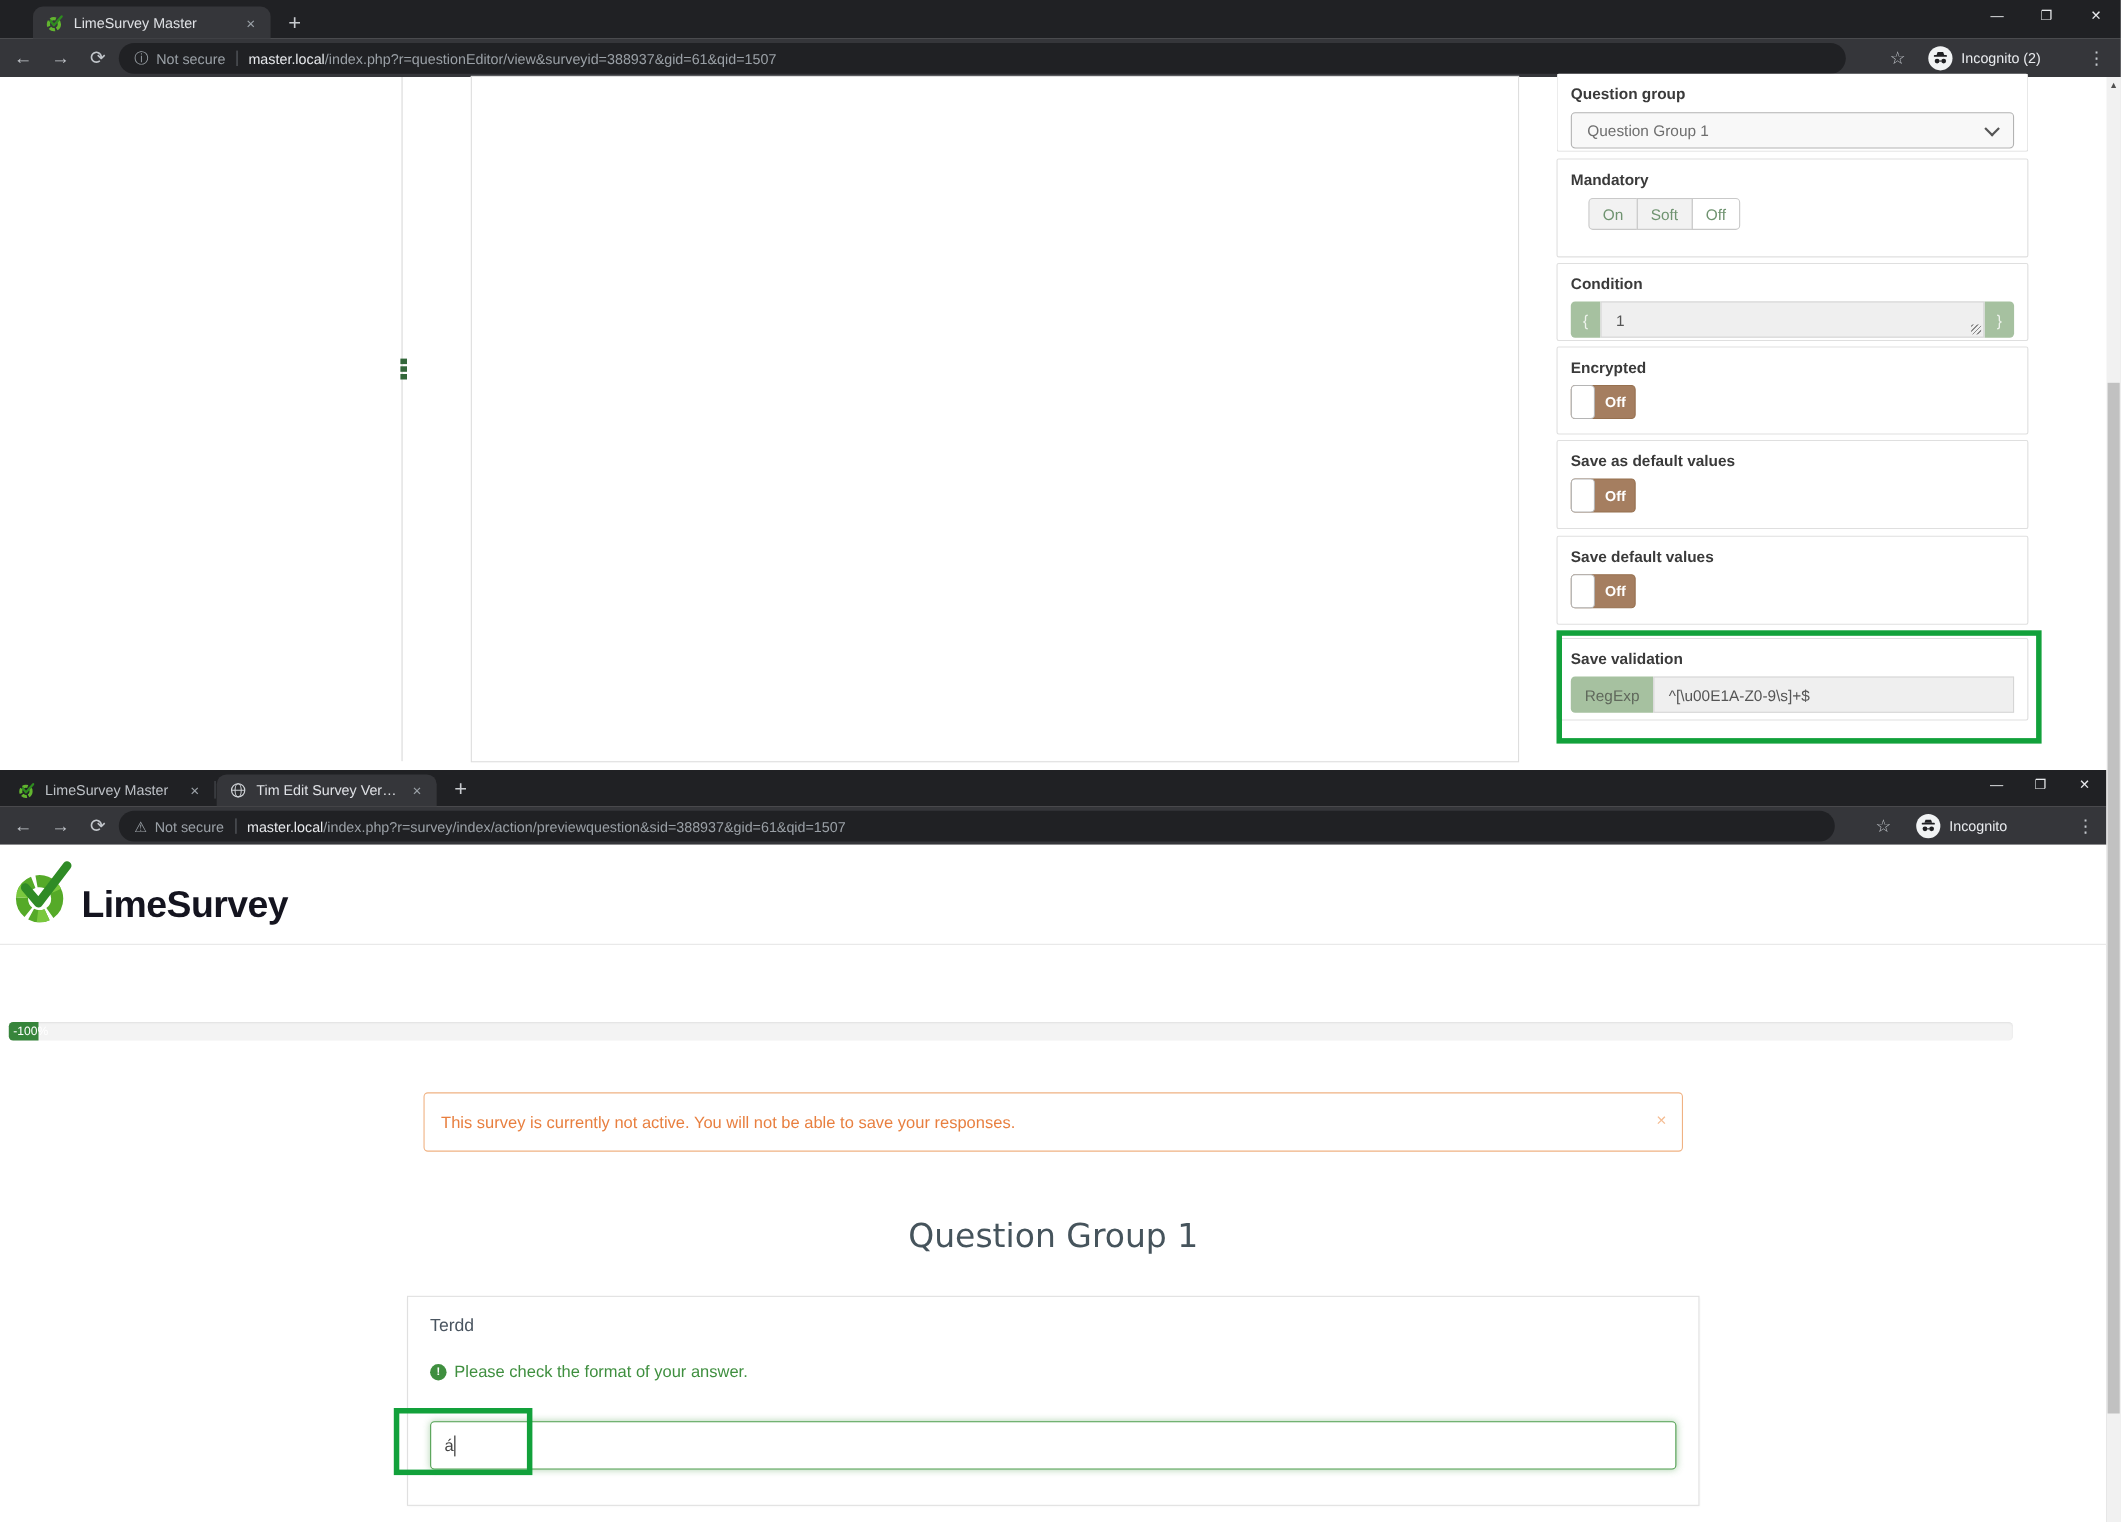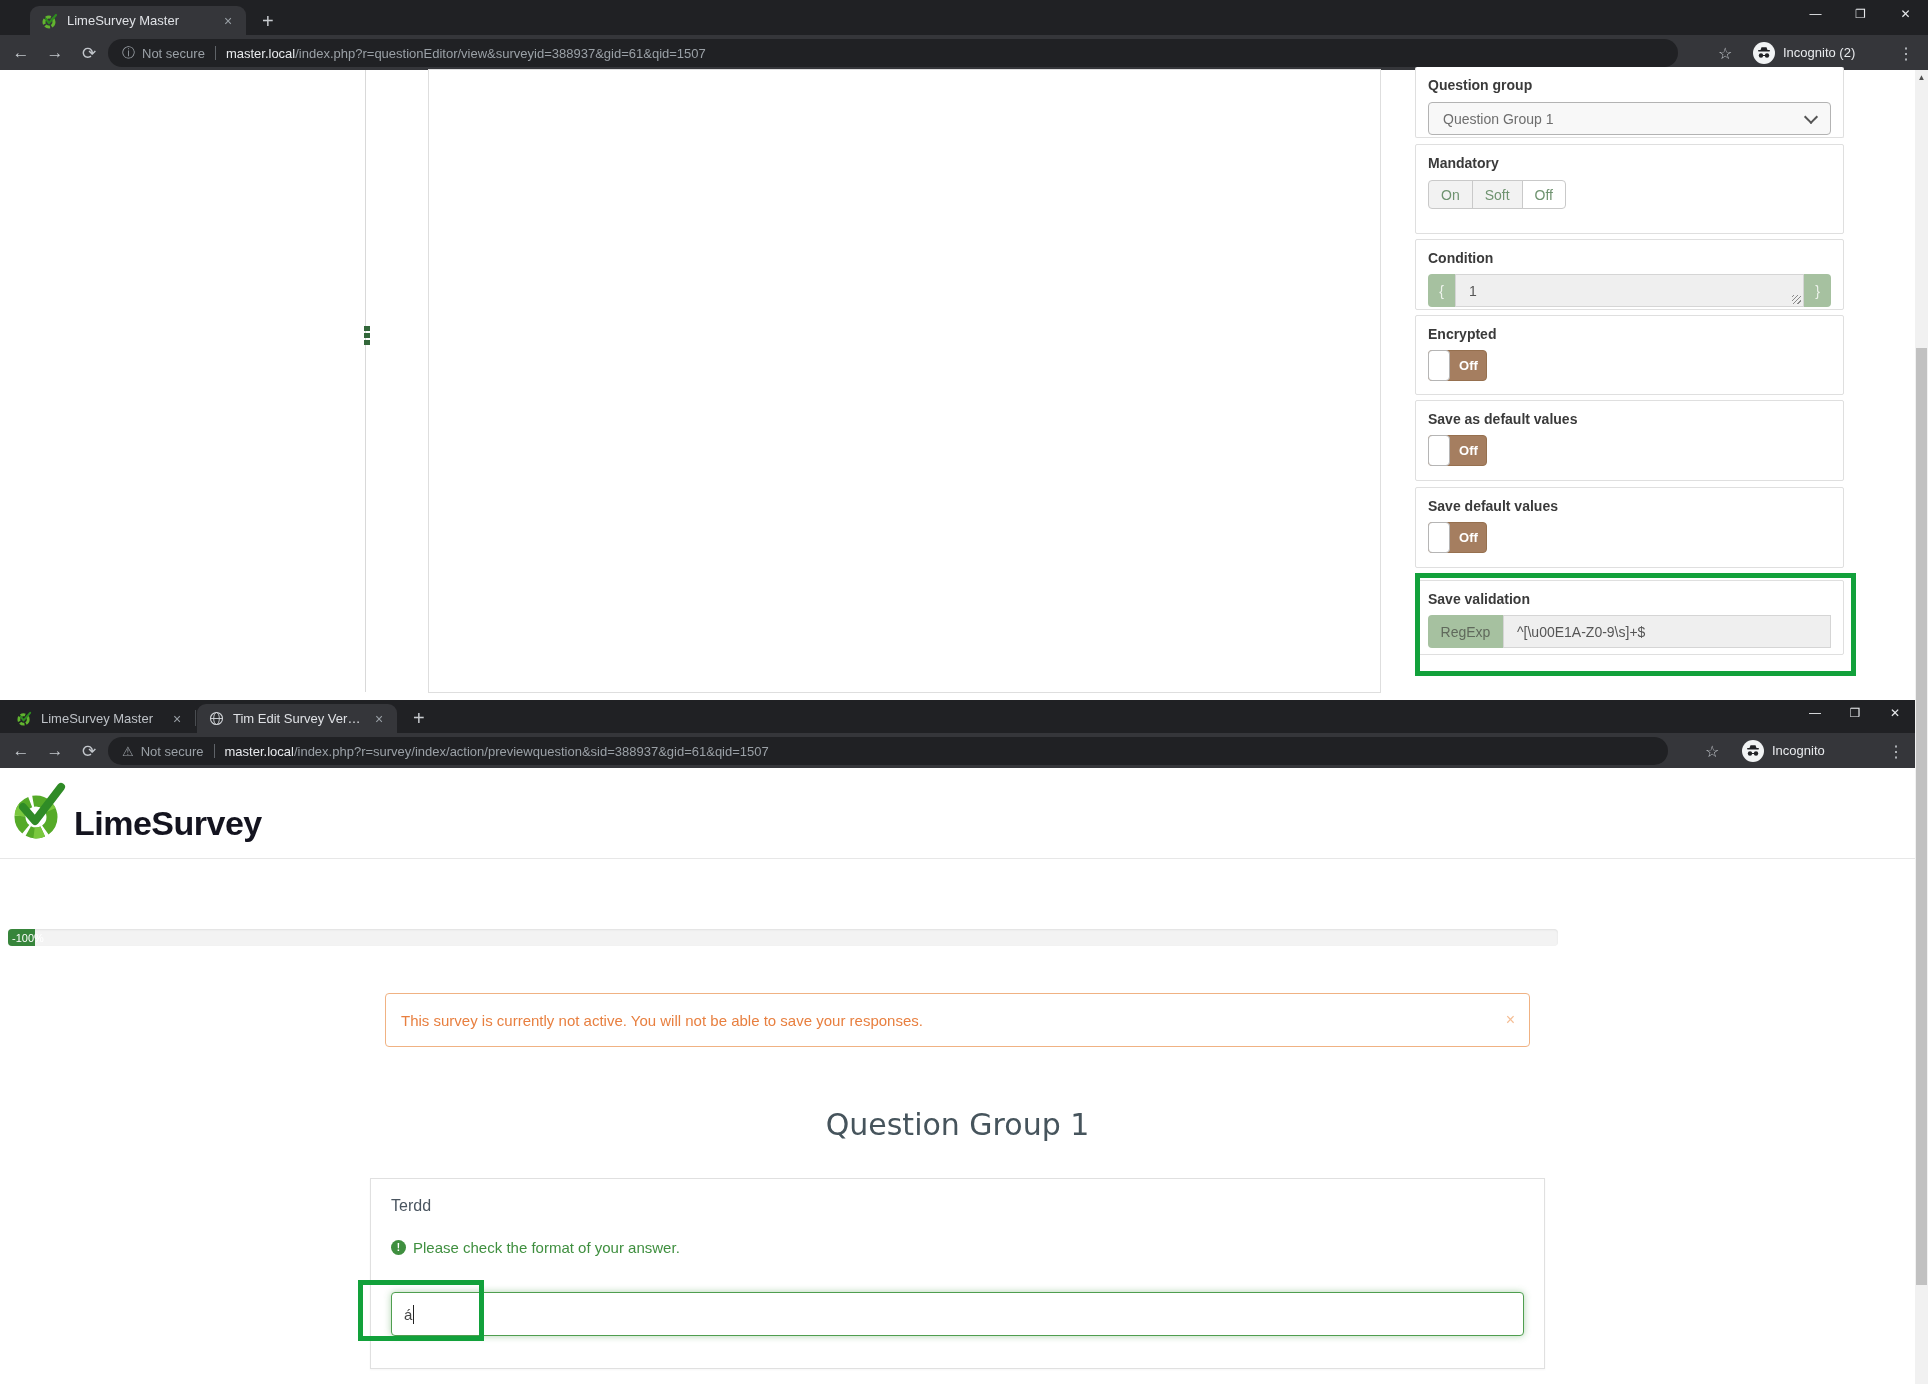--- a/index.html
+++ b/index.html
@@ -39,21 +39,21 @@
   .grip{position:absolute;display:flex;flex-direction:column;gap:2px;}
   .grip i{width:6px;height:5px;background:#33673a;display:block;}
   .panel{position:absolute;border:1px solid #dedede;background:#fff;}
   .card{position:absolute;left:0;width:429px;background:#fff;border:1px solid #dfdfdf;border-radius:2px;box-sizing:border-box;padding:10px 12px;}
   .card .lbl{font-size:14px;font-weight:bold;color:#3a3a3a;}
   .selectbox{margin-top:9px;height:31px;background:#f8f8f8;border:1px solid #b3b3b3;border-radius:4px;display:flex;align-items:center;padding:0 14px;position:relative;}
   .selectbox .val{font-size:14px;color:#6e6e6e;}
   .chev{position:absolute;right:14px;top:9px;width:8px;height:8px;border-right:2px solid #555;border-bottom:2px solid #555;transform:rotate(45deg);}
   .btngroup{display:flex;margin-top:9px;}
   .btngroup .sbtn{height:29px;min-width:43px;padding:0 12px;border:1px solid #c9c9c9;background:#f2f2f2;color:#6f9370;font-size:14px;display:flex;align-items:center;justify-content:center;margin-left:-1px;box-sizing:border-box;}
-  .btngroup .sbtn:first-child{border-radius:4px 0 0 4px;margin-left:0;}
+  .btngroup .sbtn:first-child{border-radius:4px 0 0 4px;margin-left:16px;}
   .btngroup .sbtn:last-child{border-radius:0 4px 4px 0;}
   .btngroup .sbtn.sel{background:#ffffff;}
   .igroup{display:flex;margin-top:8px;height:33px;}
   .addon{background:#a6c1a0;display:flex;align-items:center;justify-content:center;font-size:14px;box-sizing:border-box;}
   .addon.first{border-radius:4px 0 0 4px;}
   .addon.last{border-radius:0 4px 4px 0;}
   .ibody{flex:1;background:#efefef;border:1px solid #d5d5d5;display:flex;align-items:center;padding:0 13px;font-size:14px;color:#555;position:relative;box-sizing:border-box;}
   .resize-glyph{position:absolute;right:2px;bottom:2px;width:9px;height:9px;background:repeating-linear-gradient(-45deg,transparent 0 2px,#8a8a8a 2px 3px);}
   .toggle{position:relative;width:59px;height:31px;background:#a57e60;border:1px solid #96704f;border-radius:4px;margin-top:8px;box-sizing:border-box;}
   .toggle .knob{position:absolute;left:-1px;top:-1px;width:22px;height:31px;background:#fff;border:1px solid #b5b5b5;border-radius:4px;box-sizing:border-box;}
@@ -279,21 +279,21 @@
       <div class="abs" style="left:10px;top:13px;display:flex;align-items:flex-end;">
         <svg width="58" height="62" viewBox="0 0 58 62">
           <circle cx="26" cy="36" r="16" fill="none" stroke="#55aa28" stroke-width="11" stroke-dasharray="15 3"></circle>
           <circle cx="26" cy="36" r="16" fill="none" stroke="#7ac83e" stroke-width="11" stroke-dasharray="9 24" stroke-dashoffset="-18"></circle>
           <polyline points="13,26 25,40 51,6" fill="none" stroke="#2f8b26" stroke-width="8" stroke-linecap="round" stroke-linejoin="round"></polyline>
         </svg>
         <span class="brandtext" style="margin-left:6px;">LimeSurvey</span>
       </div>
     </div>
 
-    <div class="progress" style="left:8px;top:161px;width:1550px;">
+    <div class="progress" style="left:8px;top:161px;width:1822px;">
       <div class="fill"></div>
       <div class="plabel">-100%</div>
     </div>
 
     <div class="alert" style="left:385px;top:225px;width:1143px;height:52px;">
       <span class="atext">This survey is currently not active. You will not be able to save your responses.</span>
       <span class="aclose">×</span>
     </div>
 
     <div class="gheading" style="top:339px;">Question Group 1</div>

